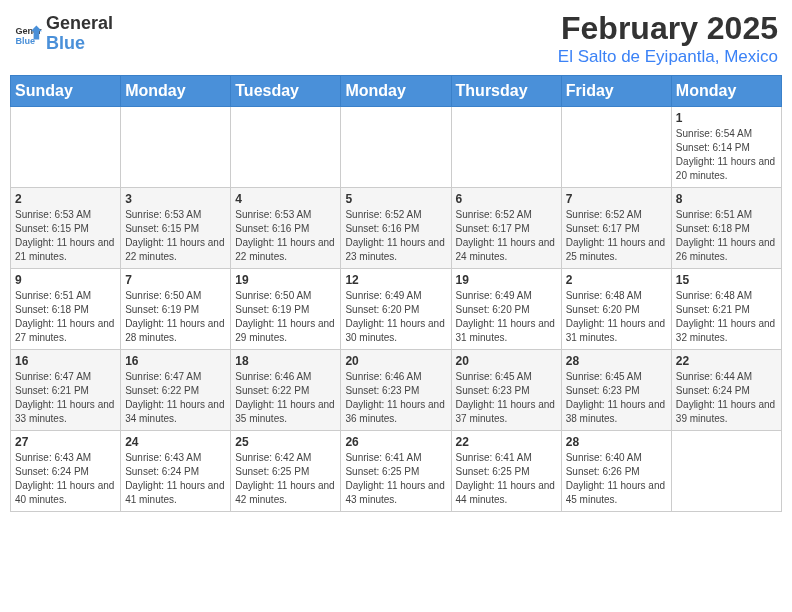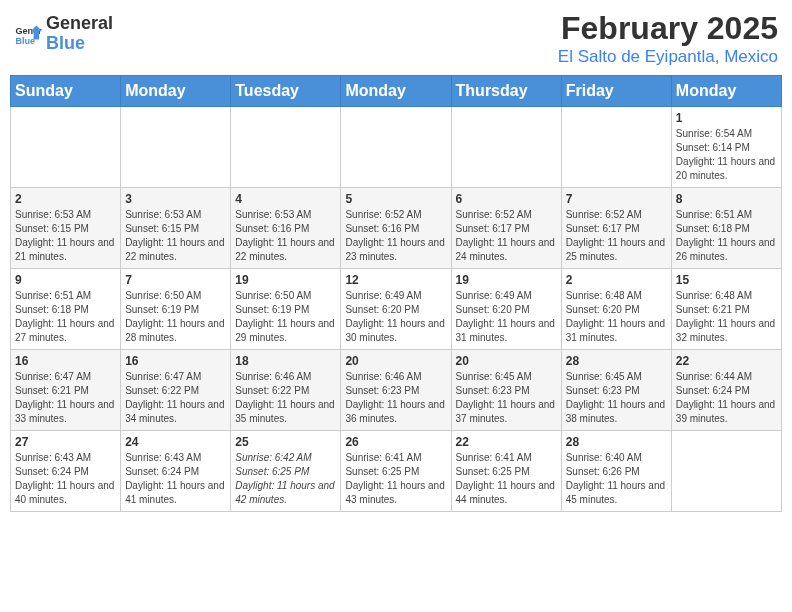--- a/index.html
+++ b/index.html
@@ -279,21 +279,21 @@
 Daylight: 11 hours and 40 minutes.</div>
         </td>
         <td>
           <span class="day-num">24</span>
           <div class="day-info" style="white-space: pre-line;">Sunrise: 6:43 AM
 Sunset: 6:24 PM
 Daylight: 11 hours and 41 minutes.</div>
         </td>
         <td>
           <span class="day-num">25</span>
-          <div class="day-info" style="white-space: pre-line; font-style: italic;">Sunrise: 6:42 AM
+          <div class="day-info" style="white-space: pre-line;">Sunrise: 6:42 AM
 Sunset: 6:25 PM
 Daylight: 11 hours and 42 minutes.</div>
         </td>
         <td>
           <span class="day-num">26</span>
           <div class="day-info" style="white-space: pre-line;">Sunrise: 6:41 AM
 Sunset: 6:25 PM
 Daylight: 11 hours and 43 minutes.</div>
         </td>
         <td>

